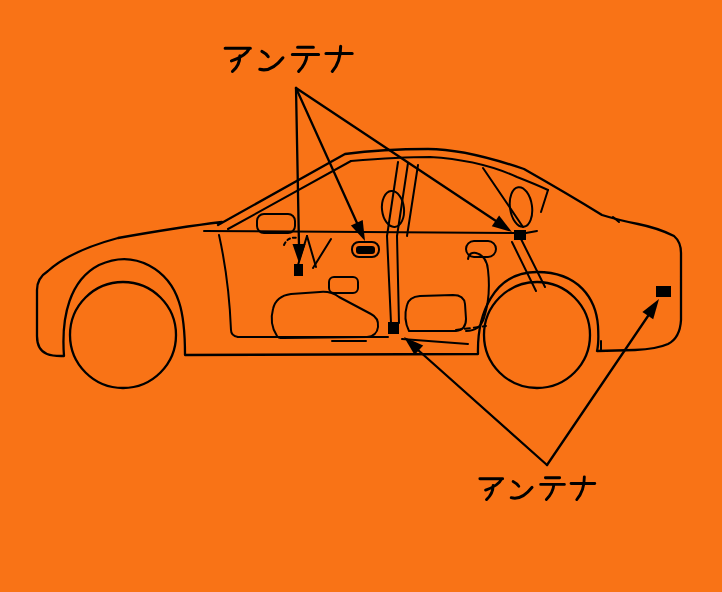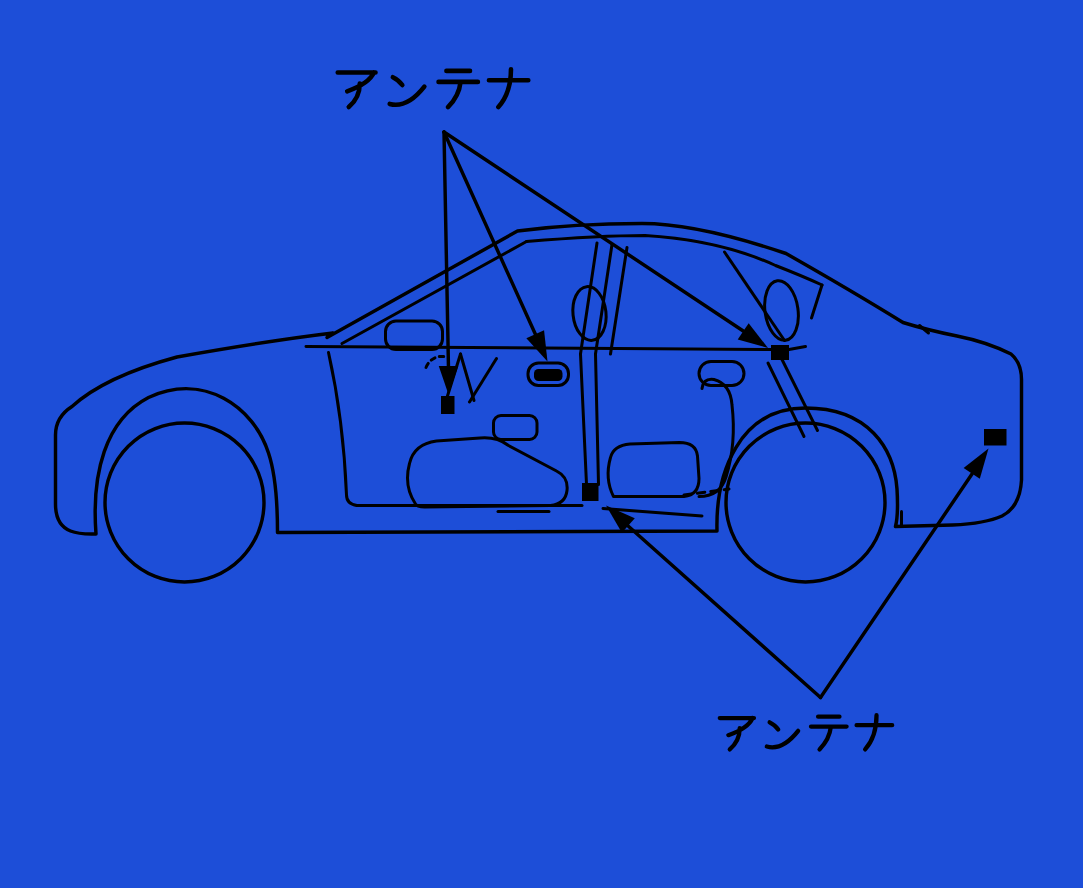--- a/index.html
+++ b/index.html
@@ -5,21 +5,21 @@
   html, body {
     margin: 0;
     padding: 0;
     background: #ffffff;
     font-family: "Liberation Sans", sans-serif;
   }
   .stage {
     position: relative;
     width: 722px;
     height: 592px;
-    background: #1d4ed8;
+    background: #f97316;
     overflow: hidden;
     text-align: center;
   }
   .stage svg {
     position: absolute;
     left: 0;
     top: 0;
     width: 722px;
     height: 592px;
     display: block;

